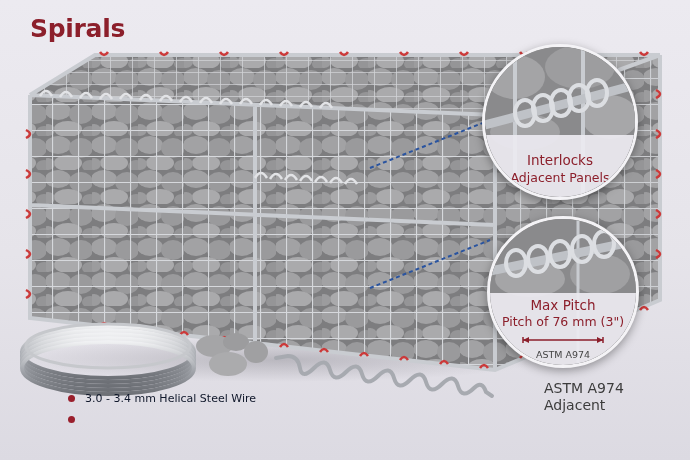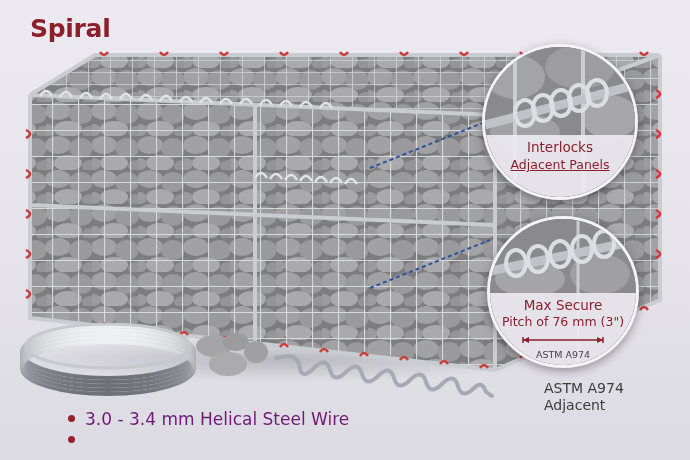--- a/index.html
+++ b/index.html
@@ -5,31 +5,31 @@
   html,body{margin:0;padding:0;}
   body{width:690px;height:460px;overflow:hidden;position:relative;
     background:linear-gradient(180deg,#eceaf0 0%,#e6e4ea 55%,#dcdae2 100%);
     font-family:"DejaVu Sans","Liberation Sans",sans-serif;}
   .title{position:absolute;left:30px;top:14px;font-size:25px;font-weight:bold;color:#8c1f2b;letter-spacing:-0.3px;}
   .scene{position:absolute;left:0;top:0;width:690px;height:460px;}
   .callout{position:absolute;border-radius:50%;overflow:hidden;border:3px solid #f4f3f6;
     box-shadow:0 3px 10px rgba(0,0,0,0.35);background:#8f8f8f;}
   .callout .cap{position:absolute;left:0;right:0;text-align:center;background:rgba(236,234,240,0.93);}
   .c1{left:482px;top:44px;width:150px;height:150px;}
-  .c1 .cap{top:88px;height:70px;padding-top:4px;}
+  .c1 .cap{top:88px;height:70px;padding-top:17px;}
   .c1 .l1{font-size:13.5px;color:#8c1f2b;}
-  .c1 .l2{font-size:12.5px;color:#8c1f2b;margin-top:2px;text-decoration:underline;}
+  .c1 .l2{font-size:12.5px;color:#8c1f2b;margin-top:2px;}
   .c2{left:487px;top:216px;width:146px;height:146px;}
   .c2 .cap{top:74px;height:80px;padding-top:4px;}
   .c2 .l1{font-size:13.5px;color:#8c1f2b;}
   .c2 .l2{font-size:12.5px;color:#8c1f2b;margin-top:1px;}
   .c2 .arrow{position:relative;margin:3px auto 0;width:84px;height:8px;}
   .c2 .l3{font-size:9.5px;color:#444;margin-top:1px;}
   .std{position:absolute;left:544px;top:380px;font-size:14px;color:#3c3c3c;line-height:17px;}
-  .bullets{position:absolute;left:68px;top:408px;font-size:17px;color:#701a75;}
+  .bullets{position:absolute;left:68px;top:388px;font-size:11px;color:#0f172a;}
   .bullet{display:flex;align-items:center;height:21px;}
   .dot{width:7px;height:7px;border-radius:50%;background:#9a1f2c;margin-right:10px;}
 </style>
 </head>
 <body>
 
 <svg class="scene" viewBox="0 0 690 460" xmlns="http://www.w3.org/2000/svg">
   <defs>
     <pattern id="stones" width="46" height="34" patternUnits="userSpaceOnUse">
       <rect width="46" height="34" fill="#7d7d7f"></rect>
@@ -102,21 +102,21 @@
     <ellipse cx="236" cy="342" rx="13" ry="9" fill="#9c9c9e"></ellipse>
     <ellipse cx="256" cy="352" rx="12" ry="11" fill="#a0a0a2"></ellipse>
     <ellipse cx="228" cy="364" rx="19" ry="12" fill="#ababad"></ellipse>
   </g>
 
   <g fill="none" stroke="#a7aab0" stroke-width="4" stroke-linecap="round">
     <path d="M276 358 L288 356 q10 0 12 12 q2 12 14 0 q12 -12 16 2 q4 14 16 2 q12 -12 16 2 q4 14 16 2 q12 -12 16 2 q4 14 16 2 q12 -12 16 2 q4 14 16 2 q12 -12 16 2 q4 14 16 2 q8 -8 12 4 L492 396"></path>
   </g>
 </svg>
 
-<div class="title">Spiral</div>
+<div class="title">Spirals</div>
 
 <div class="callout c1">
   <svg width="150" height="150" viewBox="0 0 150 150">
     <rect width="150" height="150" fill="#8a8a8c"></rect>
     <ellipse cx="30" cy="30" rx="30" ry="22" fill="#a4a4a6"></ellipse>
     <ellipse cx="95" cy="20" rx="35" ry="22" fill="#9d9d9f"></ellipse>
     <ellipse cx="125" cy="70" rx="28" ry="22" fill="#a7a7a9"></ellipse>
     <ellipse cx="40" cy="85" rx="35" ry="18" fill="#a1a1a3"></ellipse>
     <path d="M30 0V150M98 0V150" stroke="#c9ccd1" stroke-width="4"></path>
     <path d="M0 78 L150 38" stroke="#bfc2c7" stroke-width="9"></path>
@@ -143,21 +143,21 @@
     <path d="M0 52 L146 22" stroke="#bfc2c7" stroke-width="9"></path>
     <g stroke="#dcdee2" stroke-width="4" fill="none">
       <ellipse cx="26" cy="44" rx="10" ry="13"></ellipse>
       <ellipse cx="48" cy="40" rx="10" ry="13"></ellipse>
       <ellipse cx="70" cy="35" rx="10" ry="13"></ellipse>
       <ellipse cx="92" cy="30" rx="10" ry="13"></ellipse>
       <ellipse cx="114" cy="25" rx="10" ry="13"></ellipse>
     </g>
   </svg>
   <div class="cap">
-    <div class="l1">Max Secure</div>
+    <div class="l1">Max Pitch</div>
     <div class="l2">Pitch of 76 mm (3")</div>
     <svg class="arrow" viewBox="0 0 84 8">
       <path d="M2 1V7M82 1V7M2 4H82" stroke="#8c1f2b" stroke-width="1.5"></path>
       <path d="M2 4L8 1V7Z M82 4L76 1V7Z" fill="#8c1f2b"></path>
     </svg>
     <div class="l3">ASTM A974</div>
   </div>
 </div>
 
 <div class="std">

